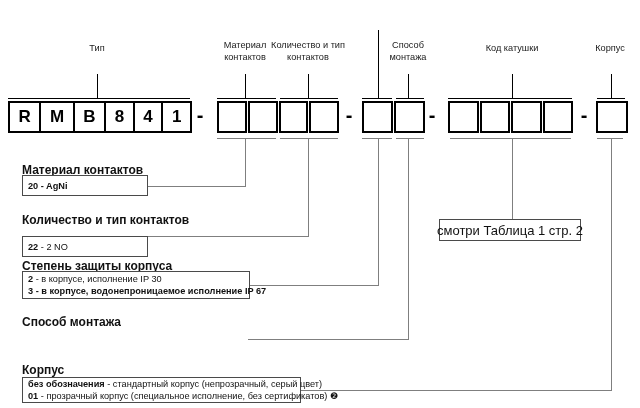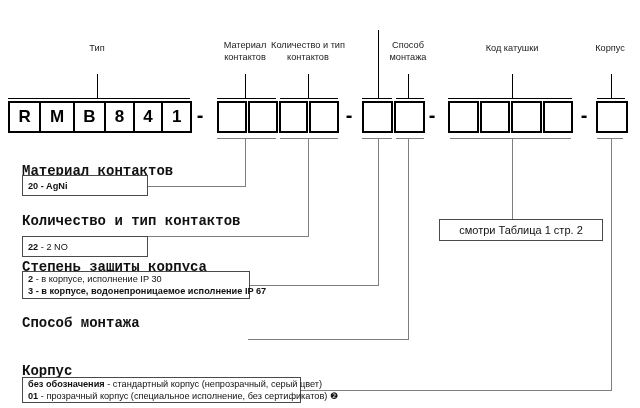--- a/index.html
+++ b/index.html
@@ -33,37 +33,37 @@
   .g3 { left:362px; width:63px;  gap:1px; }
   .g4 { left:448px; width:125px; gap:1px; }
   .g5 { left:596px; width:32px; }
   .dash {
     position:absolute; top:101px; height:32px; width:14px;
     line-height:29px; text-align:center;
     font-weight:bold; font-size:20px; color:#000;
   }
   
   .legend-heading {
-    position:absolute; font-size:14px; font-weight:bold;
-    white-space:nowrap; color:#111;font-family:Liberation Mono, monospace;
+    position:absolute; font-size:12px; font-weight:bold;
+    white-space:nowrap; color:#111;
   }
   .legend-box {
     position:absolute; box-sizing:border-box;
     border:1px solid #4a4a4a; background:#fff;
     display:flex; flex-direction:column; justify-content:center;
     padding:0 5px; font-size:9.2px; color:#111;
   }
   .entry { white-space:nowrap; line-height:12px; }
   .entry .code { font-weight:bold; }
   .entry.all-bold { font-weight:bold; }
   .ref-box {
-    position:absolute; left:439px; top:219px; width:164px; height:22px;
+    position:absolute; left:439px; top:219px; width:142px; height:22px;
     box-sizing:border-box; border:1px solid #4a4a4a; background:#fff;
     display:flex; align-items:center; justify-content:center;
-    font-size:11px; white-space:nowrap; color:#111;
+    font-size:13px; white-space:nowrap; color:#111;
   }
 </style>
 </head>
 <body>
 
 <div class="stage">
 
   <div class="toplabel" style="left:97px; top:43px">Тип</div>
 
   <div class="toplabel" style="left:245px; top:40px">

